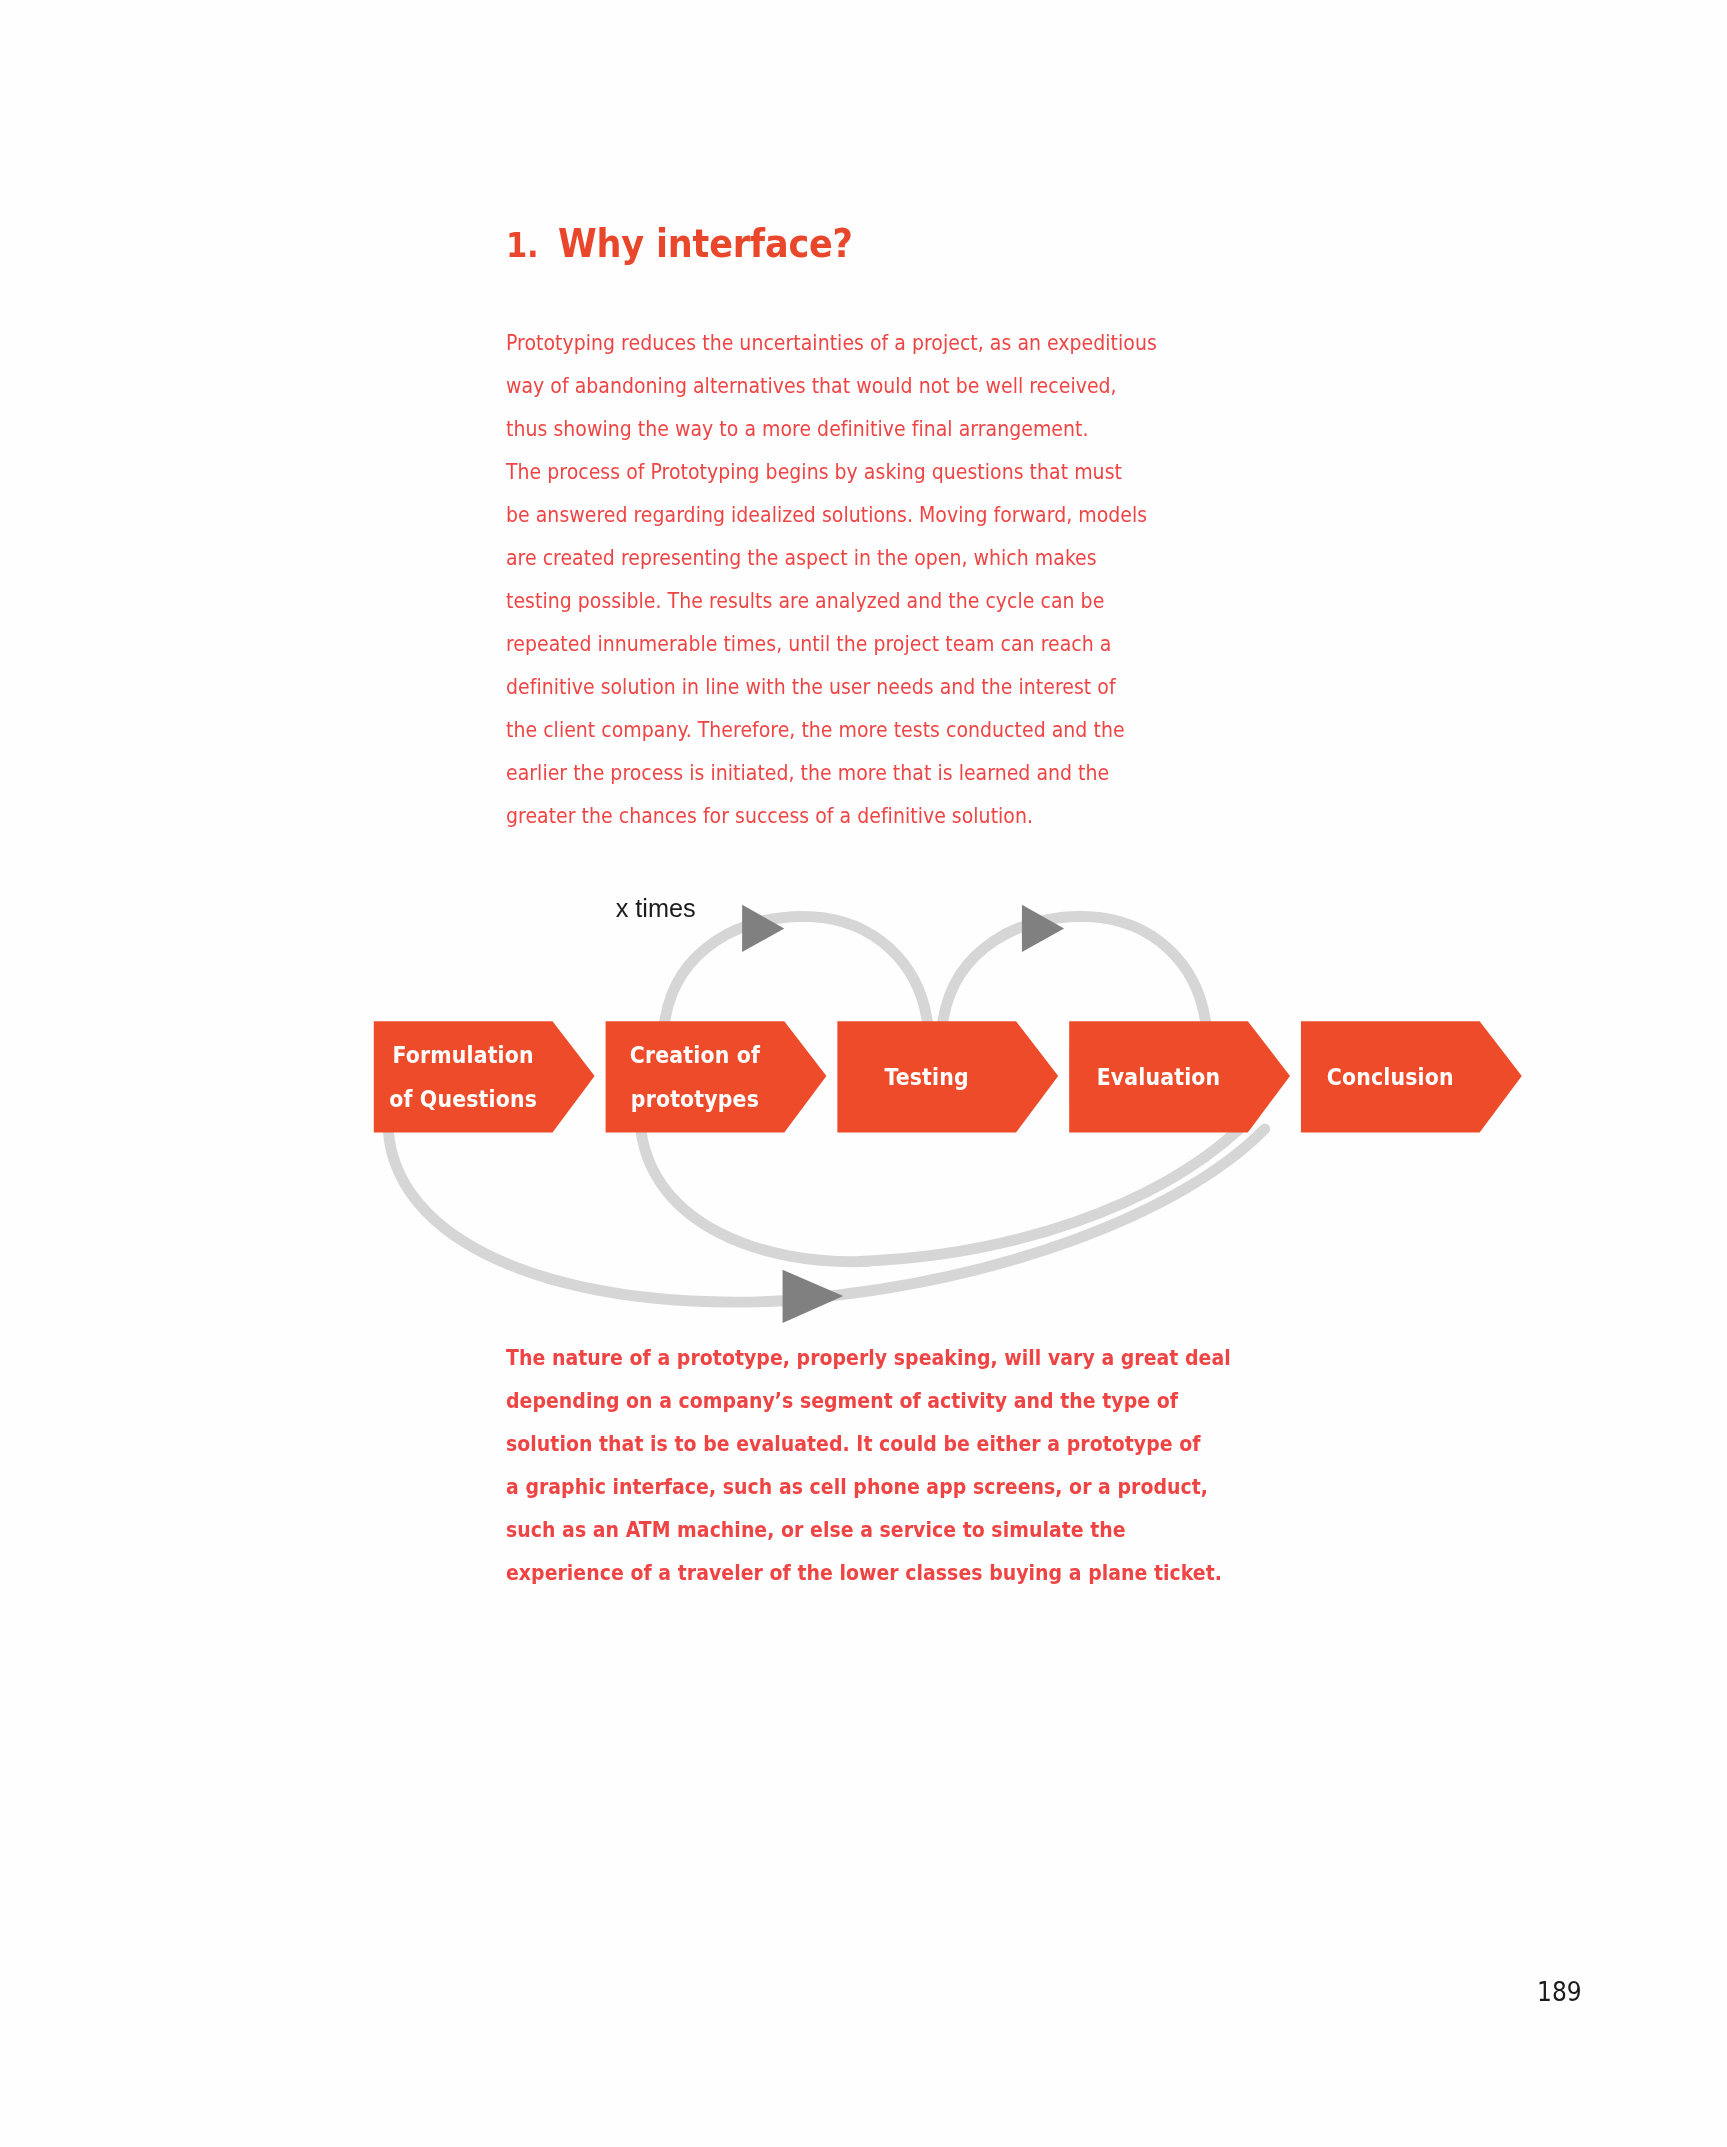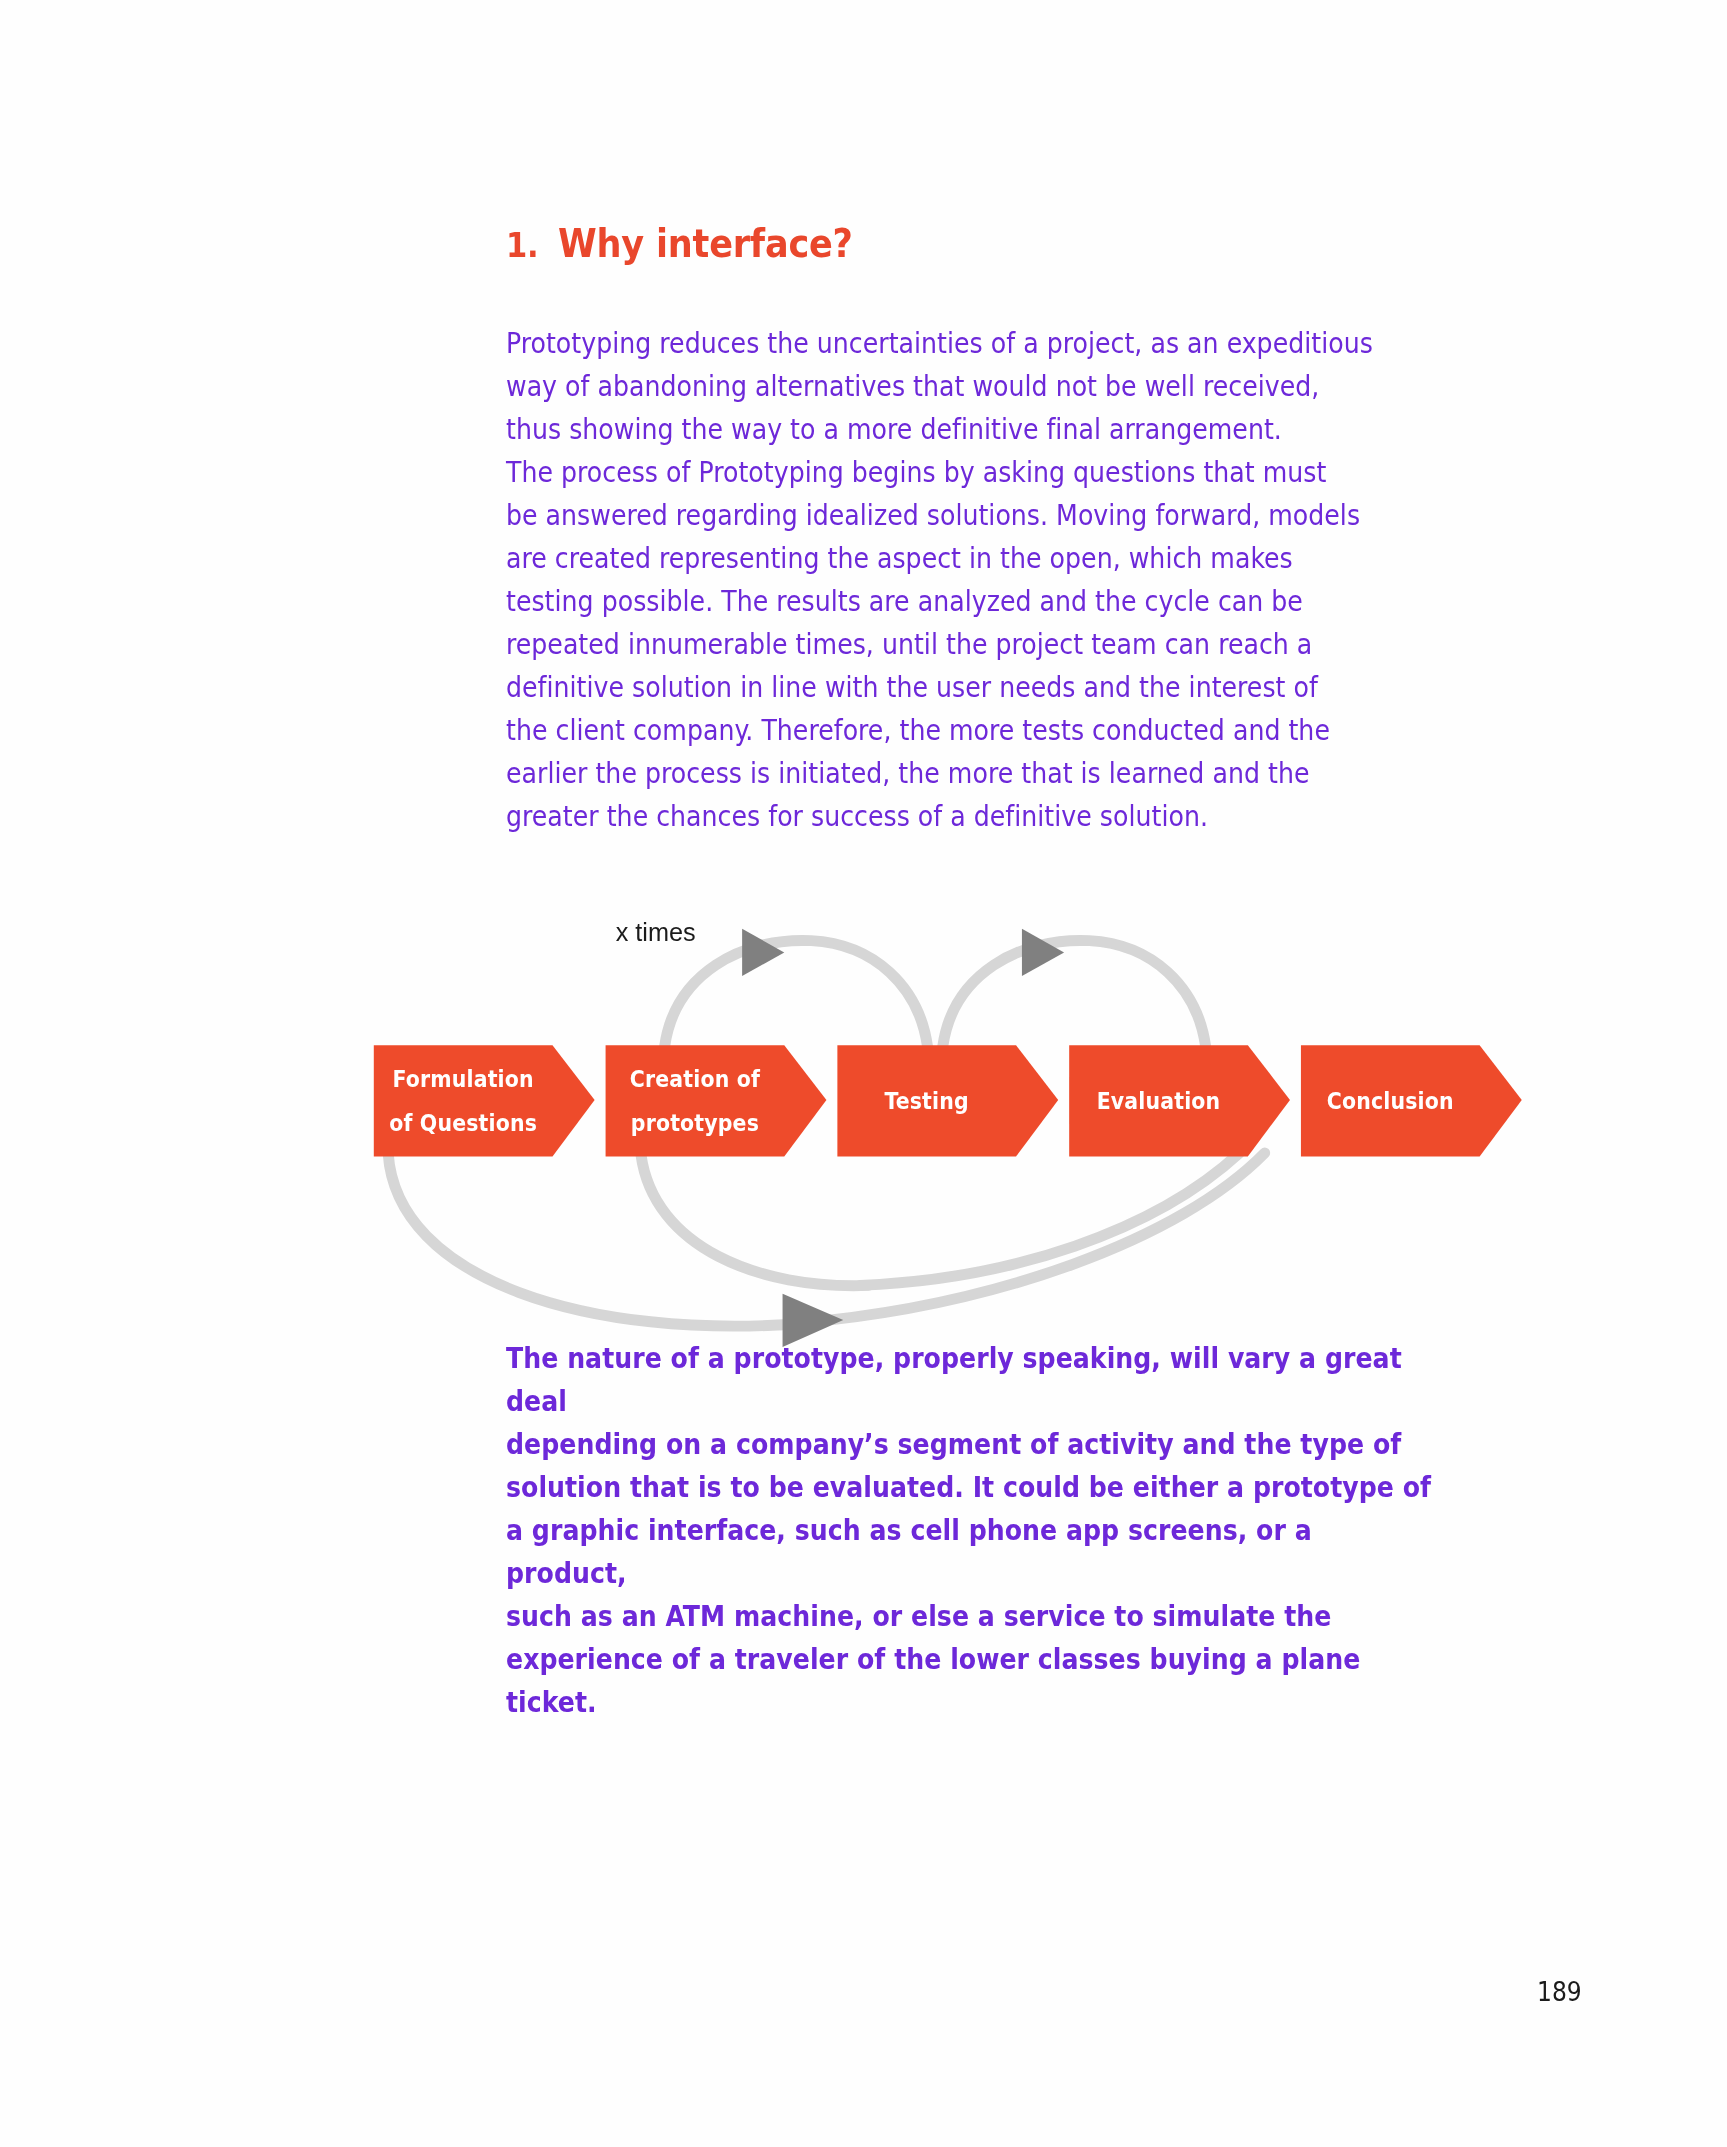--- a/index.html
+++ b/index.html
@@ -42,35 +42,35 @@
   }
   .heading .htxt {
     font-size: 39px;
   }
 
   
   .para {
     position: absolute;
     left: 506px;
     width: 928px;
-    color: #6d28d9;
+    color: #ef4444;
     font-family: "DejaVu Sans Condensed", "Liberation Sans Narrow", "Liberation Sans", sans-serif;
-    font-size: 28px;
+    font-size: 21px;
     line-height: 43px;
     letter-spacing: 0.04px;
     white-space: pre-line;
   }
   #para-1 { top: 322px; }
   #para-2 { top: 1337px; font-weight: bold; }
 
   
   .diagram {
     position: absolute;
     left: 0;
-    top: 885px;
+    top: 861px;
     width: 1517px;
     height: 472px;
   }
   .diagram svg {
     display: block;
     width: 1727px;
     height: 472px;
   }
   .chev-label {
     font-family: "DejaVu Sans Condensed", "Liberation Sans Narrow", "Liberation Sans", sans-serif;

